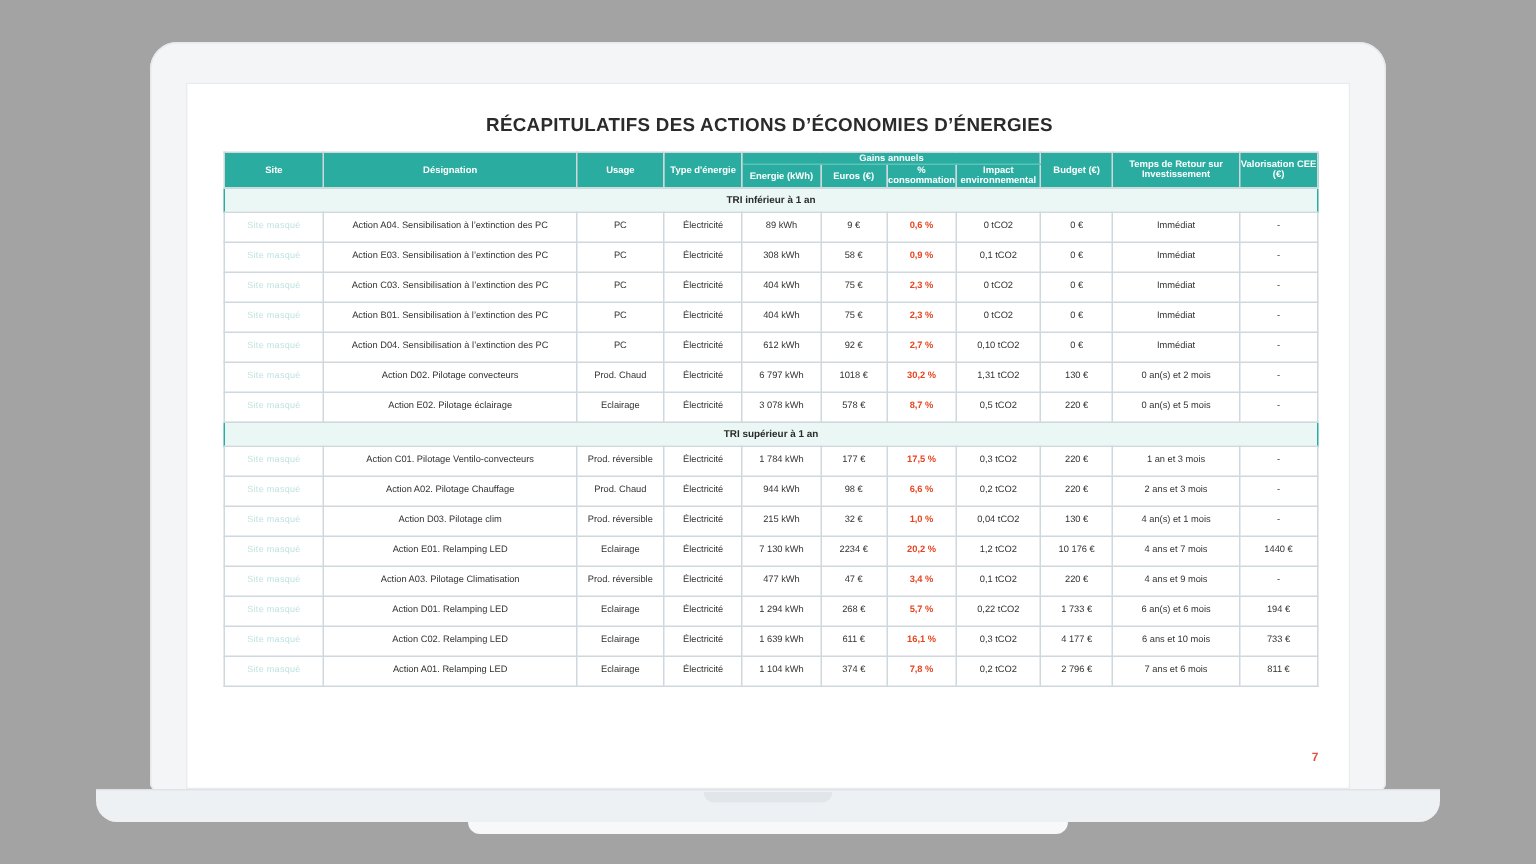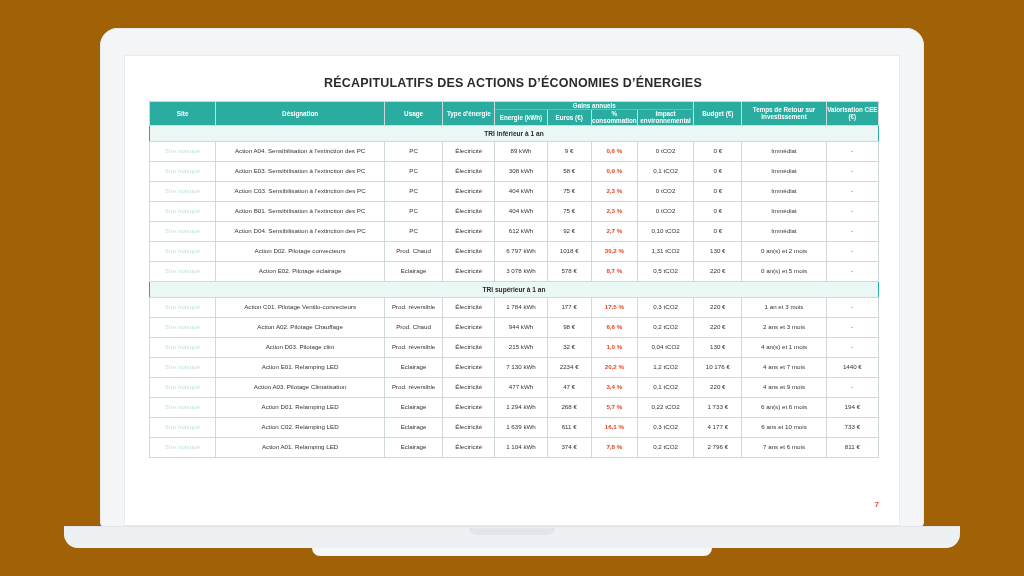--- a/index.html
+++ b/index.html
@@ -9,21 +9,21 @@
     height: 576px;
     overflow: hidden;
     background: #ffffff;
     font-family: "Liberation Sans", sans-serif;
   }
 
   #stage {
     position: relative;
     width: 1024px;
     height: 576px;
-    background: #a16207;
+    background: #a3a3a3;
   }
 
   
   .laptop-body {
     position: absolute;
     left: 100px;
     top: 28px;
     width: 824px;
     height: 500px;
     background: #f3f5f7;

